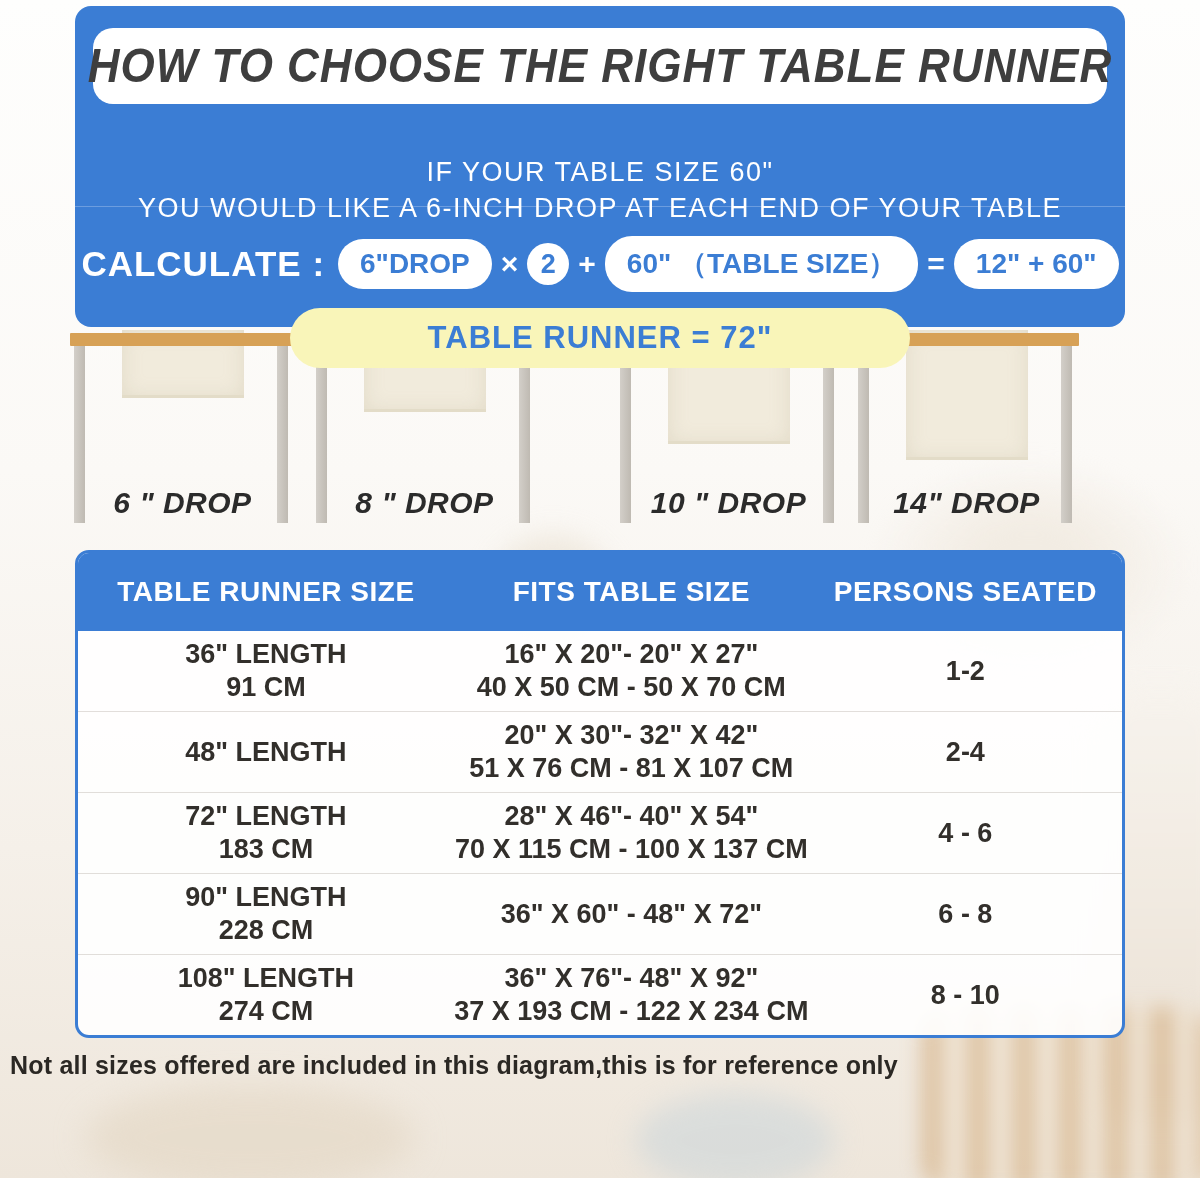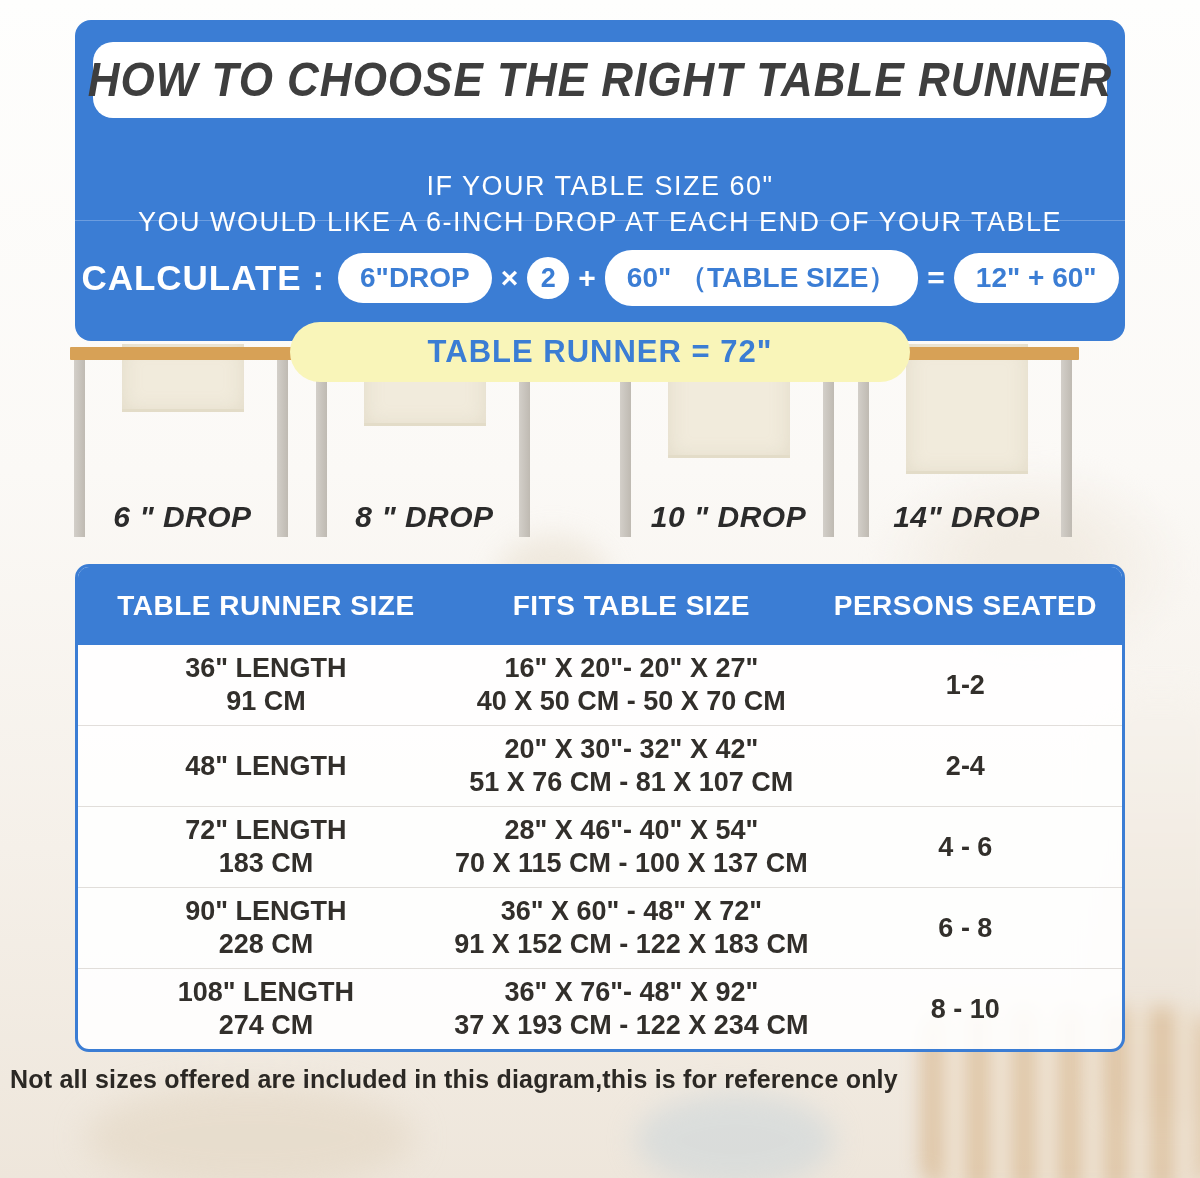--- a/index.html
+++ b/index.html
@@ -20,21 +20,21 @@
     background: repeating-linear-gradient(90deg, rgba(203,158,104,.55) 0 20px, rgba(238,224,204,.5) 20px 46px);
     filter: blur(10px); }
   .blob-bottom-left { left: 85px; bottom: -12px; width: 330px; height: 105px; border-radius: 50%;
     background: #E2D5C1; opacity: .55; filter: blur(16px); }
   .blob-bottom-center { left: 635px; bottom: -10px; width: 200px; height: 95px; border-radius: 50%;
     background: #C6D3DA; opacity: .5; filter: blur(14px); }
   .blob-mid-left { left: 495px; top: 535px; width: 115px; height: 95px; border-radius: 50%;
     background: #EBE3D5; opacity: .7; filter: blur(14px); }
 
   
-  .hero { position: relative; width: 1050px; height: 321px; margin: 20px auto 0;
+  .hero { position: relative; width: 1050px; height: 321px; margin: 6px auto 0;
     background: #3B7DD4; border-radius: 16px; z-index: 2; }
   .title-banner { position: absolute; left: 18px; right: 18px; top: 22px; height: 76px;
     background: #FFFFFF; border-radius: 20px; display: flex; align-items: center; justify-content: center; }
   .title { font-size: 44px; font-weight: bold; font-style: italic; color: #3E3E3E;
     letter-spacing: 1px; white-space: nowrap; transform: scaleY(1.08); }
   .sub { position: absolute; left: 0; width: 100%; text-align: center; color: #FFFFFF;
     font-size: 27px; letter-spacing: 1.5px; white-space: nowrap; }
   .sub1 { top: 124px; }
   .sub2 { top: 160px; }
   .seam { position: absolute; top: 200px; left: 0; right: 0; height: 1px; background: rgba(255,255,255,.25); }
@@ -195,21 +195,20 @@
       </div>
     </div>
 
     <div class="trow">
       <div class="cell">
         <div>90" LENGTH</div>
         <div>228 CM</div>
       </div>
       <div class="cell">
         <div>36" X 60" - 48" X 72"</div>
-        <div>91 X 152 CM - 122 X 183 CM</div>
       </div>
       <div class="cell">
         <div>6 - 8</div>
       </div>
     </div>
 
     <div class="trow">
       <div class="cell">
         <div>108" LENGTH</div>
         <div>274 CM</div>

